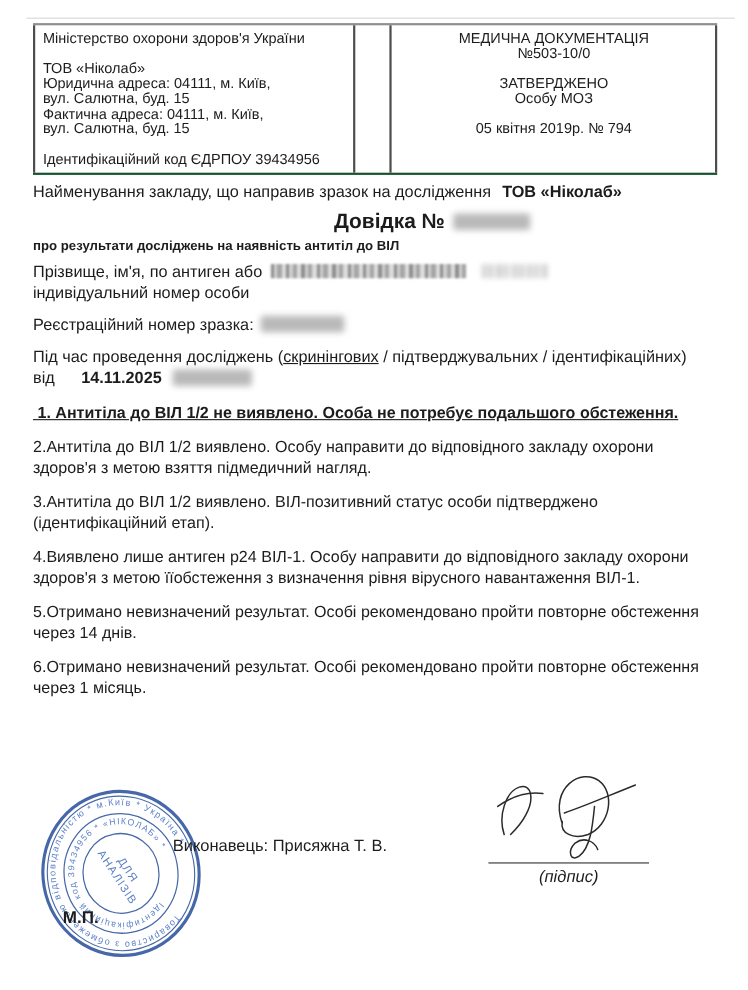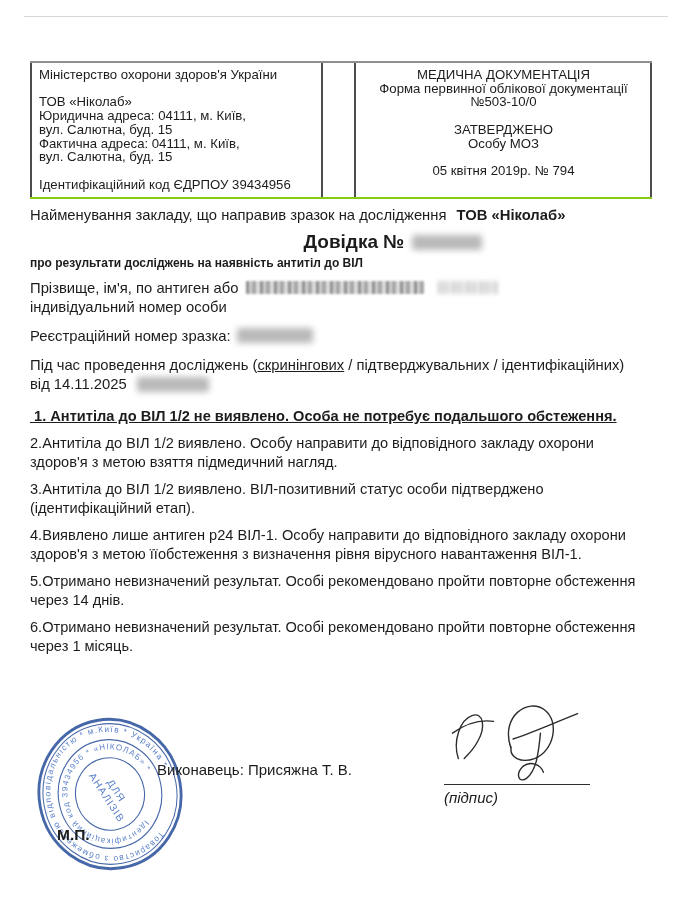--- a/index.html
+++ b/index.html
@@ -2,59 +2,59 @@
 <html><head>
 <meta charset="utf-8">
 <style>
   html,body{margin:0;padding:0;background:#ffffff;}
   body{font-family:"Liberation Sans","DejaVu Sans",sans-serif;color:#1c1c1c;}
   .page{position:relative;width:680px;height:900px;background:#fff;overflow:hidden;}
   .scan-line{position:absolute;left:24px;right:12px;top:16px;height:1px;background:#d6d6d6;}
   .content{position:absolute;left:30px;top:21px;width:622px;}
 
   
-  .hdr{display:flex;border-top:2px solid #8f8f8f;border-bottom:2px solid #84cc16;margin-top:40px;}
+  .hdr{display:flex;border-top:2px solid #8f8f8f;border-bottom:2px solid #14532d;}
   .hcell{box-sizing:border-box;font-size:13.2px;line-height:13.7px;padding:5px 6px 6px 7px;}
   .hleft{width:293px;border-left:2px solid #4d4d4d;border-right:2px solid #4d4d4d;}
   .hmid{box-sizing:border-box;width:33px;border-right:2px solid #4d4d4d;}
   .hright{flex:1;box-sizing:border-box;border-right:2px solid #4d4d4d;text-align:center;}
   .hline{min-height:13.7px;}
 
   .intro{margin-top:8px;font-size:14.8px;}
   .intro .val{font-weight:bold;margin-left:10px;}
   .title-line{margin-top:8px;font-size:19px;font-weight:bold;text-align:center;transform:translateX(52px);}
   .subtitle{margin-top:3px;font-size:12px;font-weight:bold;}
   .fld{font-size:14.8px;line-height:19px;}
   .name-block{margin-top:9px;}
   .reg-line{margin-top:10px;}
   .research{margin-top:10px;}
   .u{text-decoration:underline;}
-  .date-val{font-weight:normal;margin-left:4px;}
+  .date-val{font-weight:bold;margin-left:24px;}
 
   .results{margin-top:13px;font-size:14.6px;line-height:19px;}
-  .results p{margin:0 0 8px 0;}
+  .results p{margin:12px 0 8px 0;}
   .res-em{font-weight:bold;text-decoration:underline;}
 
   
   .blur{display:inline-block;background:#b9b9b9;filter:blur(3px);border-radius:2px;vertical-align:-2px;}
   .blur-docnum{width:70px;height:15px;margin-left:8px;}
   .blur-sample{width:76px;height:15px;margin-left:6px;}
   .blur-date{width:72px;height:15px;margin-left:10px;vertical-align:-3px;}
   .pixelated{display:inline-block;height:13px;border-radius:1px;vertical-align:-1px;
     background:repeating-linear-gradient(90deg,#8f8f8f 0 3px,#cfcfcf 3px 6px,#a6a6a6 6px 10px,#dcdcdc 10px 14px);
     filter:blur(1.1px);}
   .pix-main{width:178px;margin-left:8px;}
   .pix-faint{width:60px;margin-left:14px;opacity:.45;filter:blur(2.2px);}
 
   
   .stamp-wrap{position:absolute;left:34px;top:714px;width:152px;height:160px;transform:rotate(-10deg);opacity:.9;}
   .executor{position:absolute;left:157px;top:761px;font-size:15px;}
   .sig-svg{position:absolute;left:447px;top:696px;}
   .sig-line{position:absolute;left:444px;top:784px;width:146px;border-top:1.6px solid #2e2e2e;}
-  .sig-caption{position:absolute;left:444px;top:789px;width:146px;font-style:italic;font-size:15px;}
+  .sig-caption{position:absolute;left:444px;top:789px;width:146px;text-align:center;font-style:italic;font-size:15px;}
   .mp{position:absolute;left:57px;top:826px;font-weight:bold;font-size:15.5px;z-index:3;}
 </style>
 </head>
 <body>
 
 <div class="page">
   <div class="scan-line"></div>
 
   <div class="content">
 
@@ -66,21 +66,20 @@
         <div class="hline">Юридична адреса: 04111, м. Київ,</div>
         <div class="hline">вул. Салютна, буд. 15</div>
         <div class="hline">Фактична адреса: 04111, м. Київ,</div>
         <div class="hline">вул. Салютна, буд. 15</div>
         <div class="hline"></div>
         <div class="hline">Ідентифікаційний код ЄДРПОУ 39434956</div>
       </div>
       <div class="hmid"></div>
       <div class="hcell hright">
         <div class="hline">МЕДИЧНА ДОКУМЕНТАЦІЯ</div>
-        <div class="hline">Форма первинної облікової документації</div>
         <div class="hline">№503-10/0</div>
         <div class="hline"></div>
         <div class="hline">ЗАТВЕРДЖЕНО</div>
         <div class="hline">Особу МОЗ</div>
         <div class="hline"></div>
         <div class="hline">05 квітня 2019р. № 794</div>
       </div>
     </div>
 
     <div class="intro">

